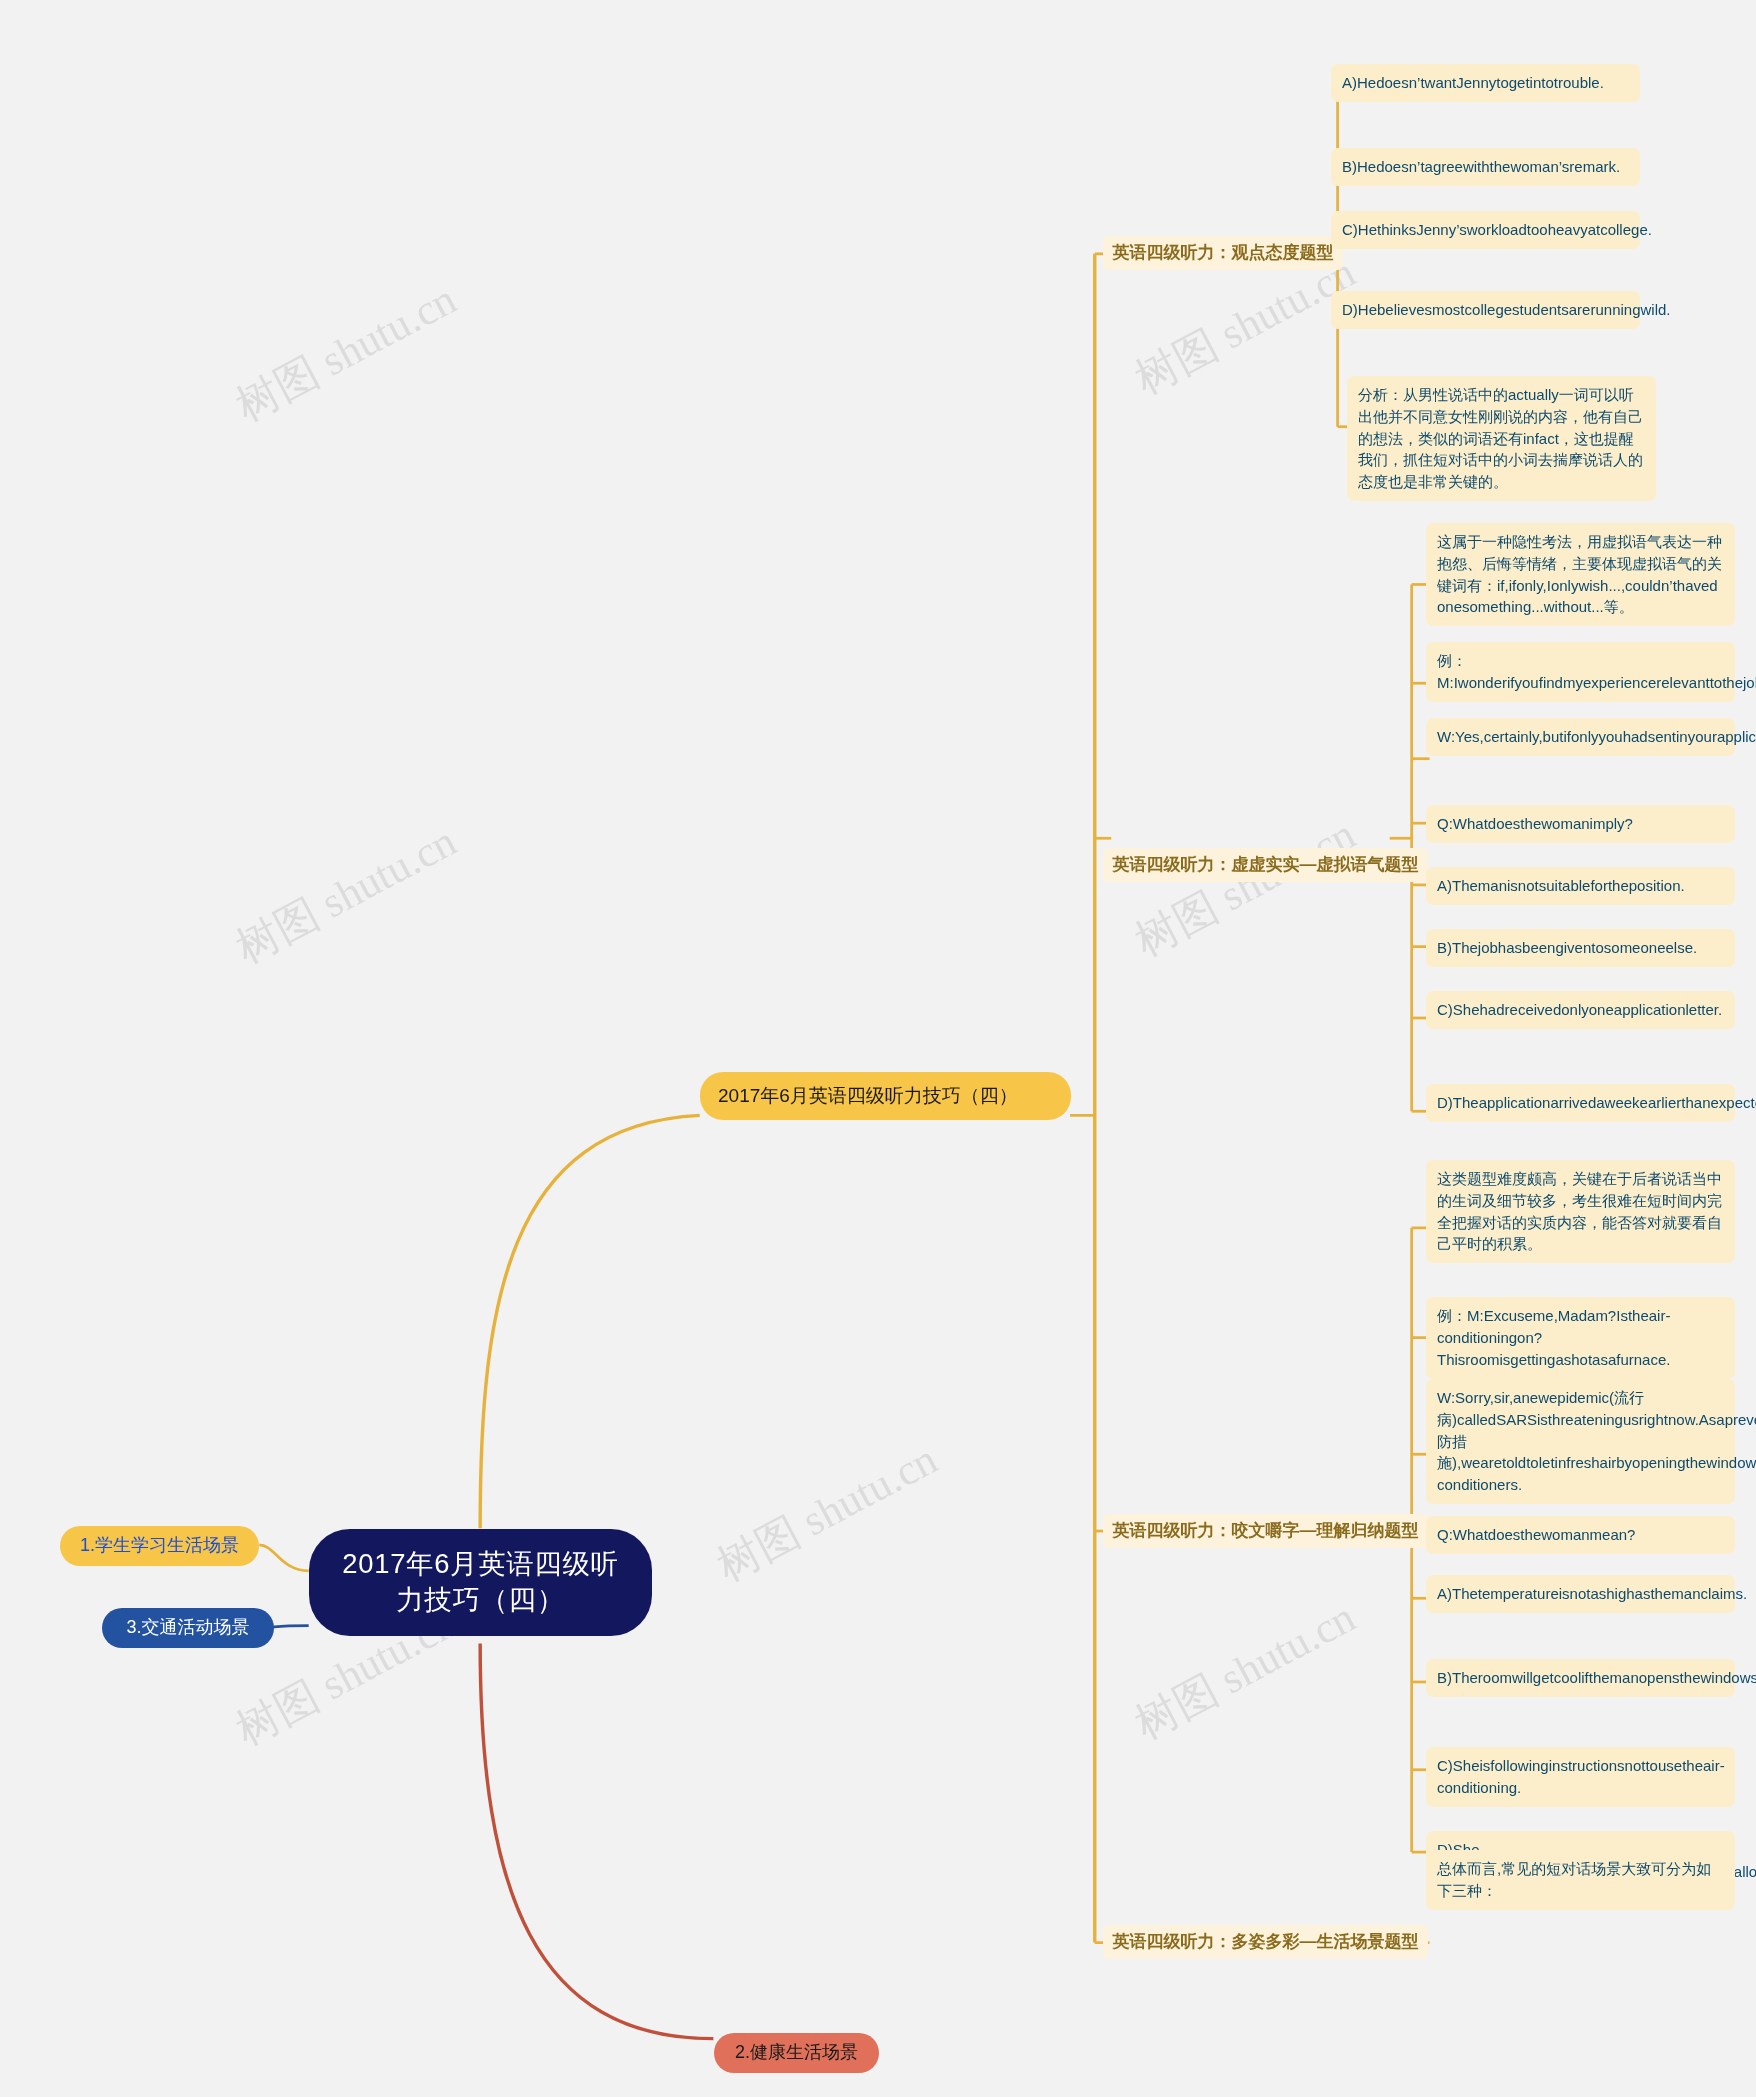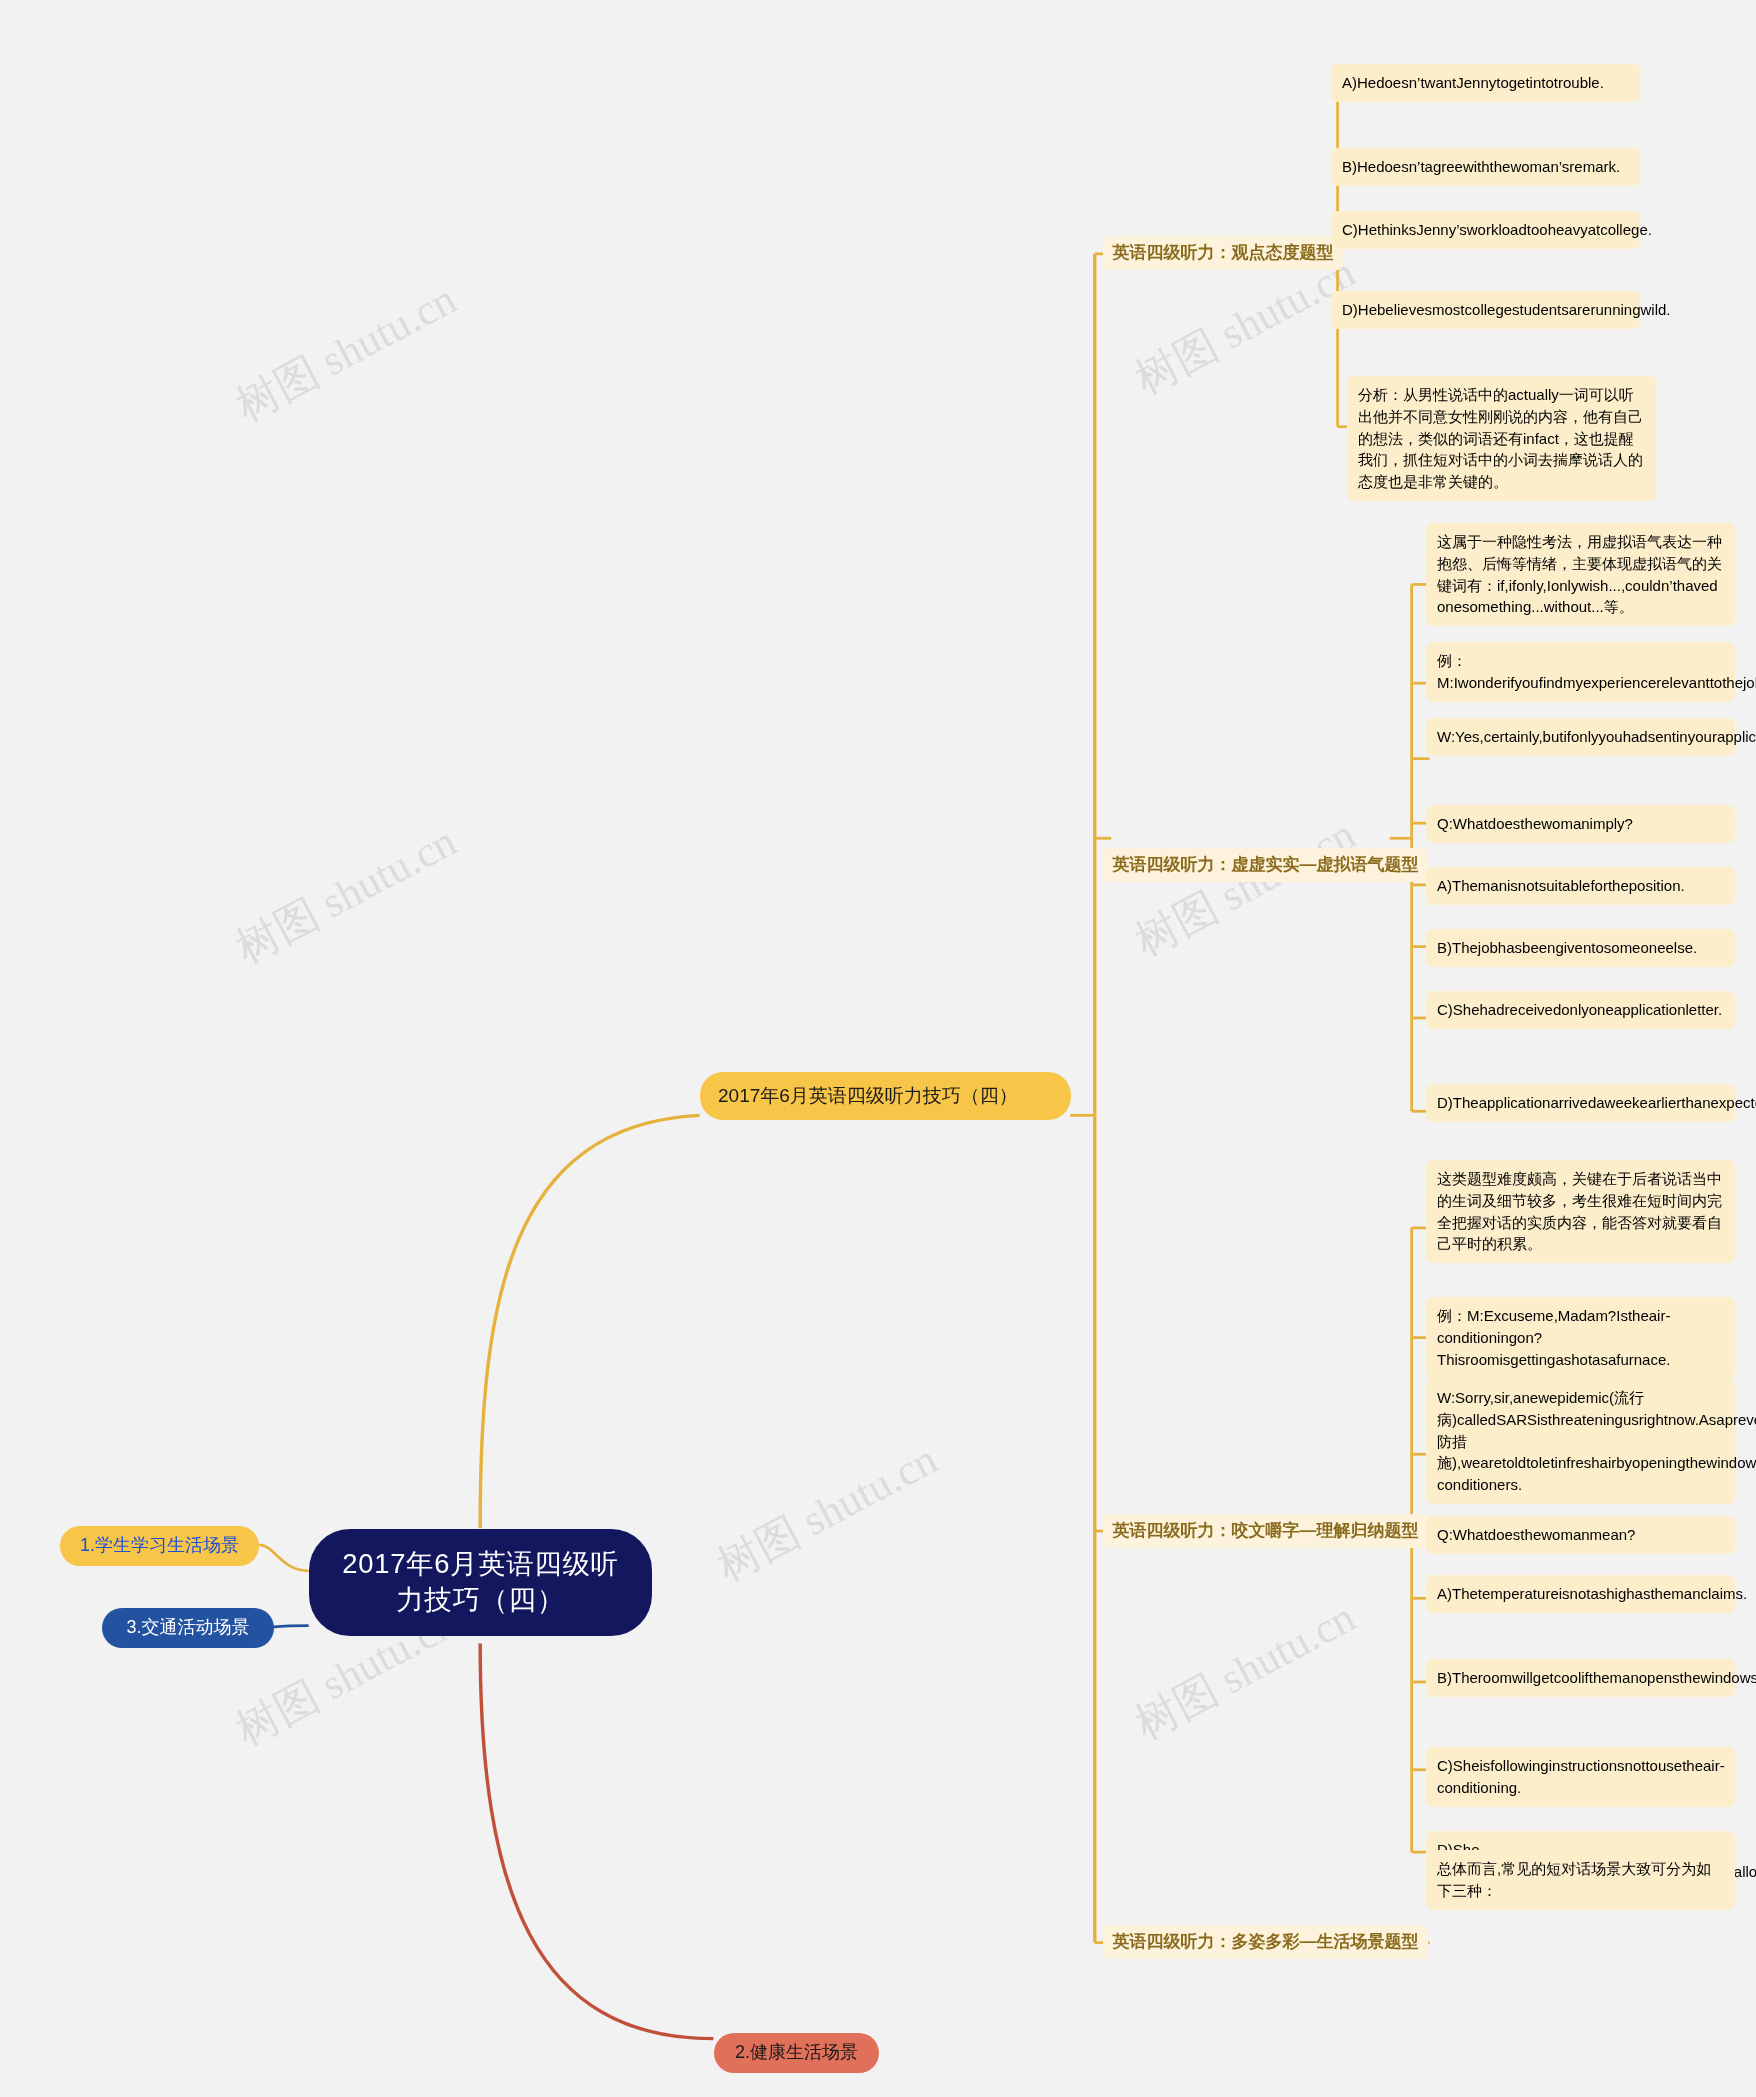--- a/index.html
+++ b/index.html
@@ -44,21 +44,21 @@
     padding:11px 18px;font-size:19px;line-height:1.35;
     width:371px;left:700px;top:1072px;
   }
 
   .branch{
     background:#fdf3dc;color:#8a6a1c;border-radius:5.5px;
     padding:5.5px 9.6px;font-size:17px;line-height:1.35;white-space:nowrap;font-weight:bold;
   }
 
   .leaf{
-    background:#fdeecb;color:#000000;border-radius:6.9px;
+    background:#fdeecb;color:#0c4a6e;border-radius:6.9px;
     padding:8.2px 11px;font-size:15px;line-height:1.45;
     width:295px;box-sizing:border-box;word-break:break-all;
   }
   .leaf.nowrapish{word-break:normal;}
 </style>
 </head>
 <body>
 
 <div id="canvas">
 

